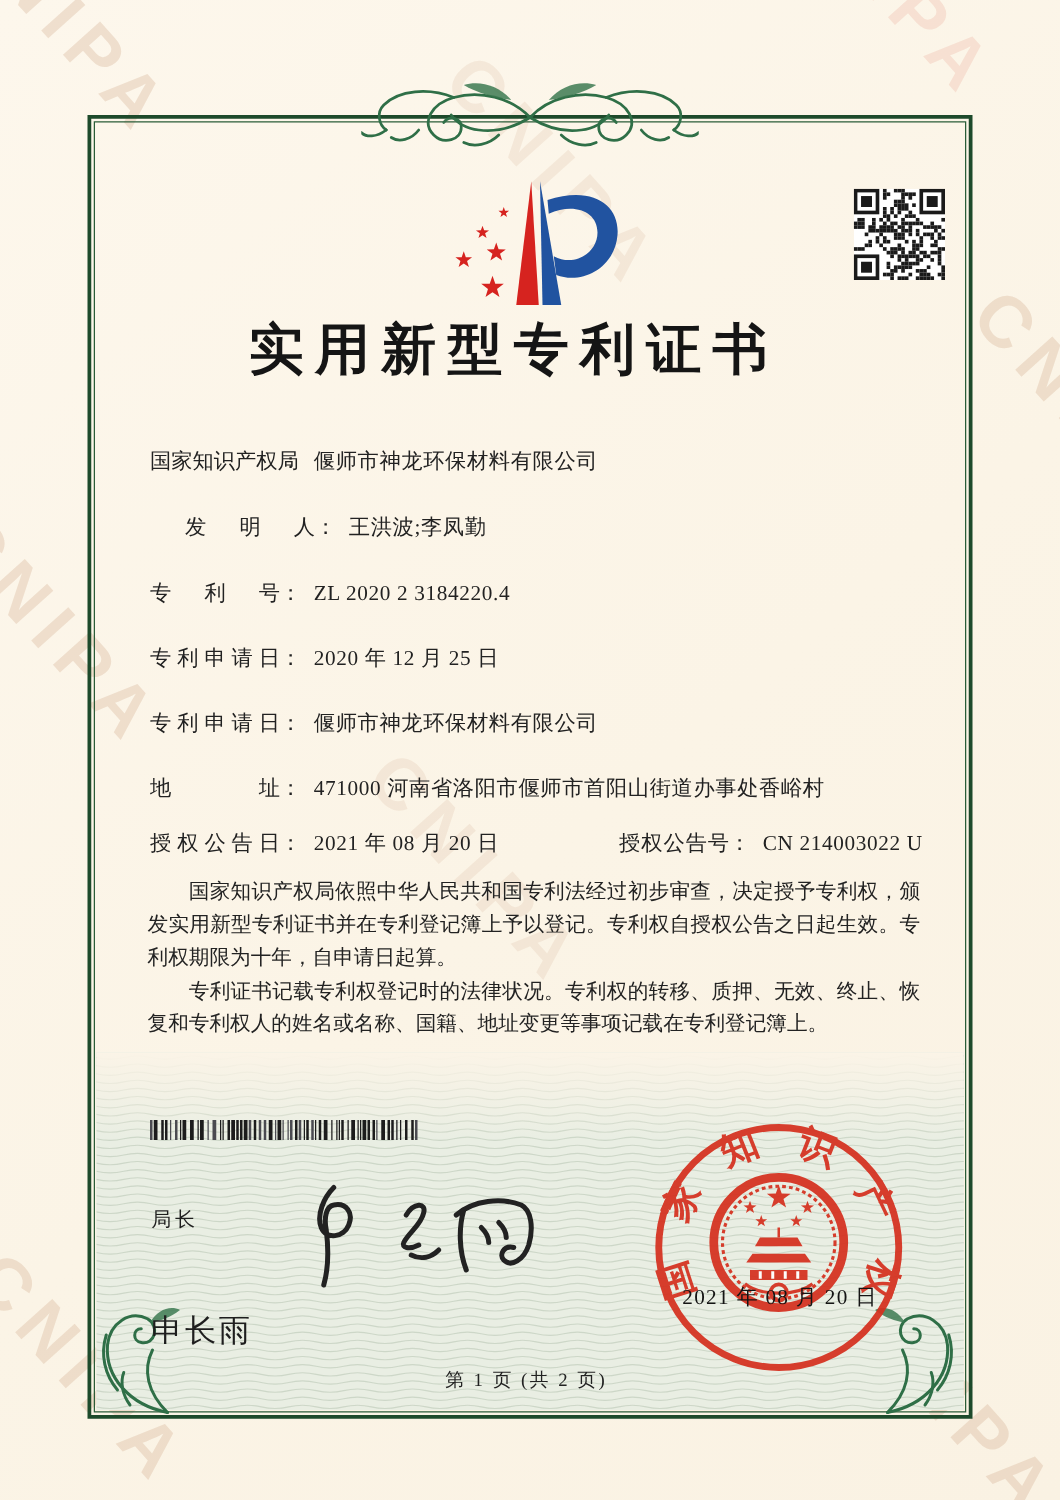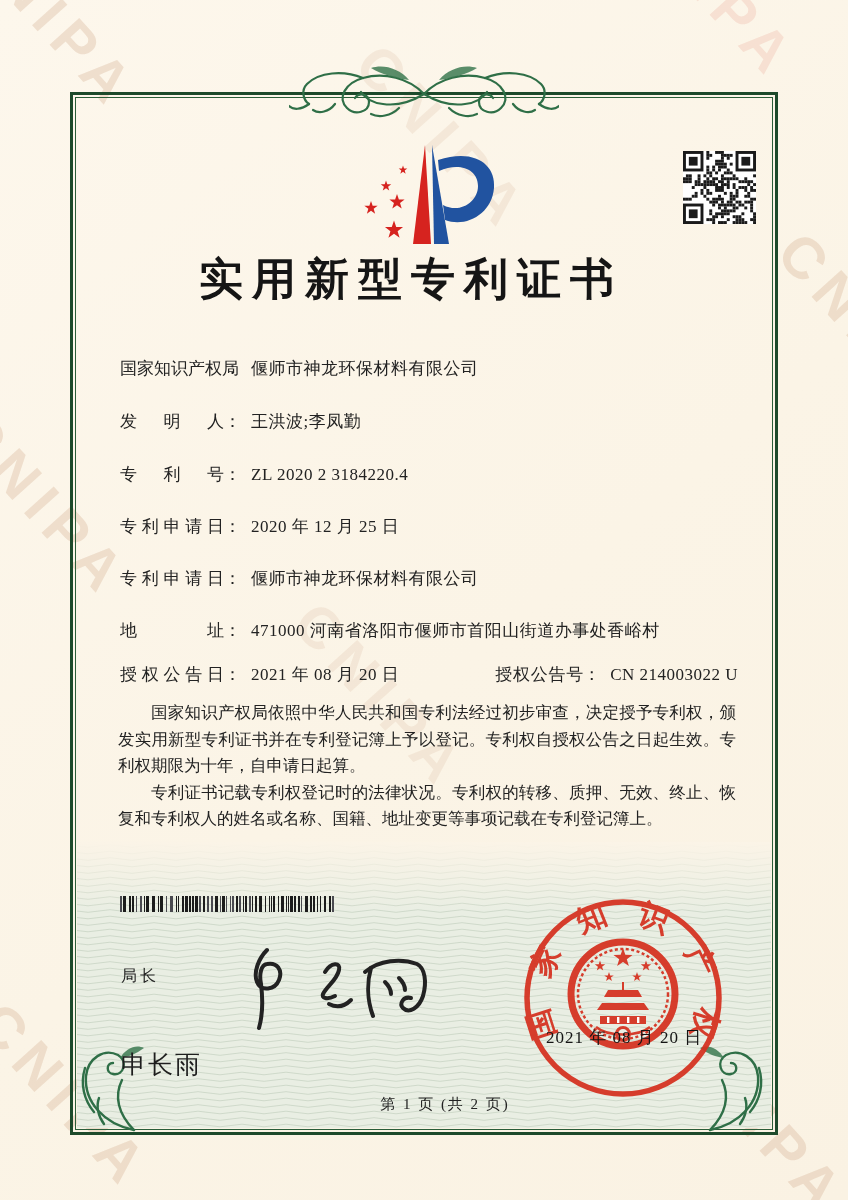--- a/index.html
+++ b/index.html
@@ -43,21 +43,21 @@
              font-family:"Liberation Sans","DejaVu Sans",sans-serif;letter-spacing:3px;}
   .sig-name{position:absolute;left:121px;top:1004px;font-size:25px;color:#1e1e1e;
             font-family:"Liberation Sans","DejaVu Sans",sans-serif;letter-spacing:2px;margin-top:44px;}
   #signature{position:absolute;left:233px;top:938px;}
   
   #seal{position:absolute;left:508px;top:886px;opacity:.93;}
   .seal-date{position:absolute;left:514px;top:1026px;width:220px;text-align:center;
              font-size:17px;color:#141414;letter-spacing:1px;}
   
   .pageinfo{position:absolute;left:70px;top:1095px;width:702px;text-align:center;
-            font-size:15px;color:#222;letter-spacing:2px;margin-left:24px;}
+            font-size:15px;color:#222;letter-spacing:2px;}
   .contnote{position:absolute;left:424px;top:1143px;transform:translateX(-50%);
             background:#ffffff;padding:8px 26px;font-size:17px;color:#222;letter-spacing:4px;}
   svg{display:block;}
 </style>
 </head>
 <body>
 
 <div id="page">
 
   <div class="wm" style="left:-62px;top:-18px;">CNIPA</div>
@@ -377,21 +377,21 @@
       <rect x="0" y="18" width="7" height="7" fill="#1a1a1a"></rect>
       <rect x="1" y="19" width="5" height="5" fill="#fff"></rect>
       <rect x="2" y="20" width="3" height="3" fill="#1a1a1a"></rect>
     </svg>
 
   <div class="title">实用新型专利证书</div>
 
   <div class="row" style="top:357px;">
     <span class="lab">国家知识产权局</span><span class="col">：</span><span class="val">偃师市神龙环保材料有限公司</span>
   </div>
-  <div class="row" style="top:410px;">
+  <div class="row" style="top:410px;margin-left:28px;">
     <span class="lab">发明人</span><span class="col">：</span><span class="val">王洪波;李凤勤</span>
   </div>
   <div class="row" style="top:463px;">
     <span class="lab">专利号</span><span class="col">：</span><span class="val">ZL 2020 2 3184220.4</span>
   </div>
   <div class="row" style="top:515px;">
     <span class="lab">专利申请日</span><span class="col">：</span><span class="val">2020 年 12 月 25 日</span>
   </div>
   <div class="row" style="top:567px;">
     <span class="lab">专利申请日</span><span class="col">：</span><span class="val">偃师市神龙环保材料有限公司</span>

